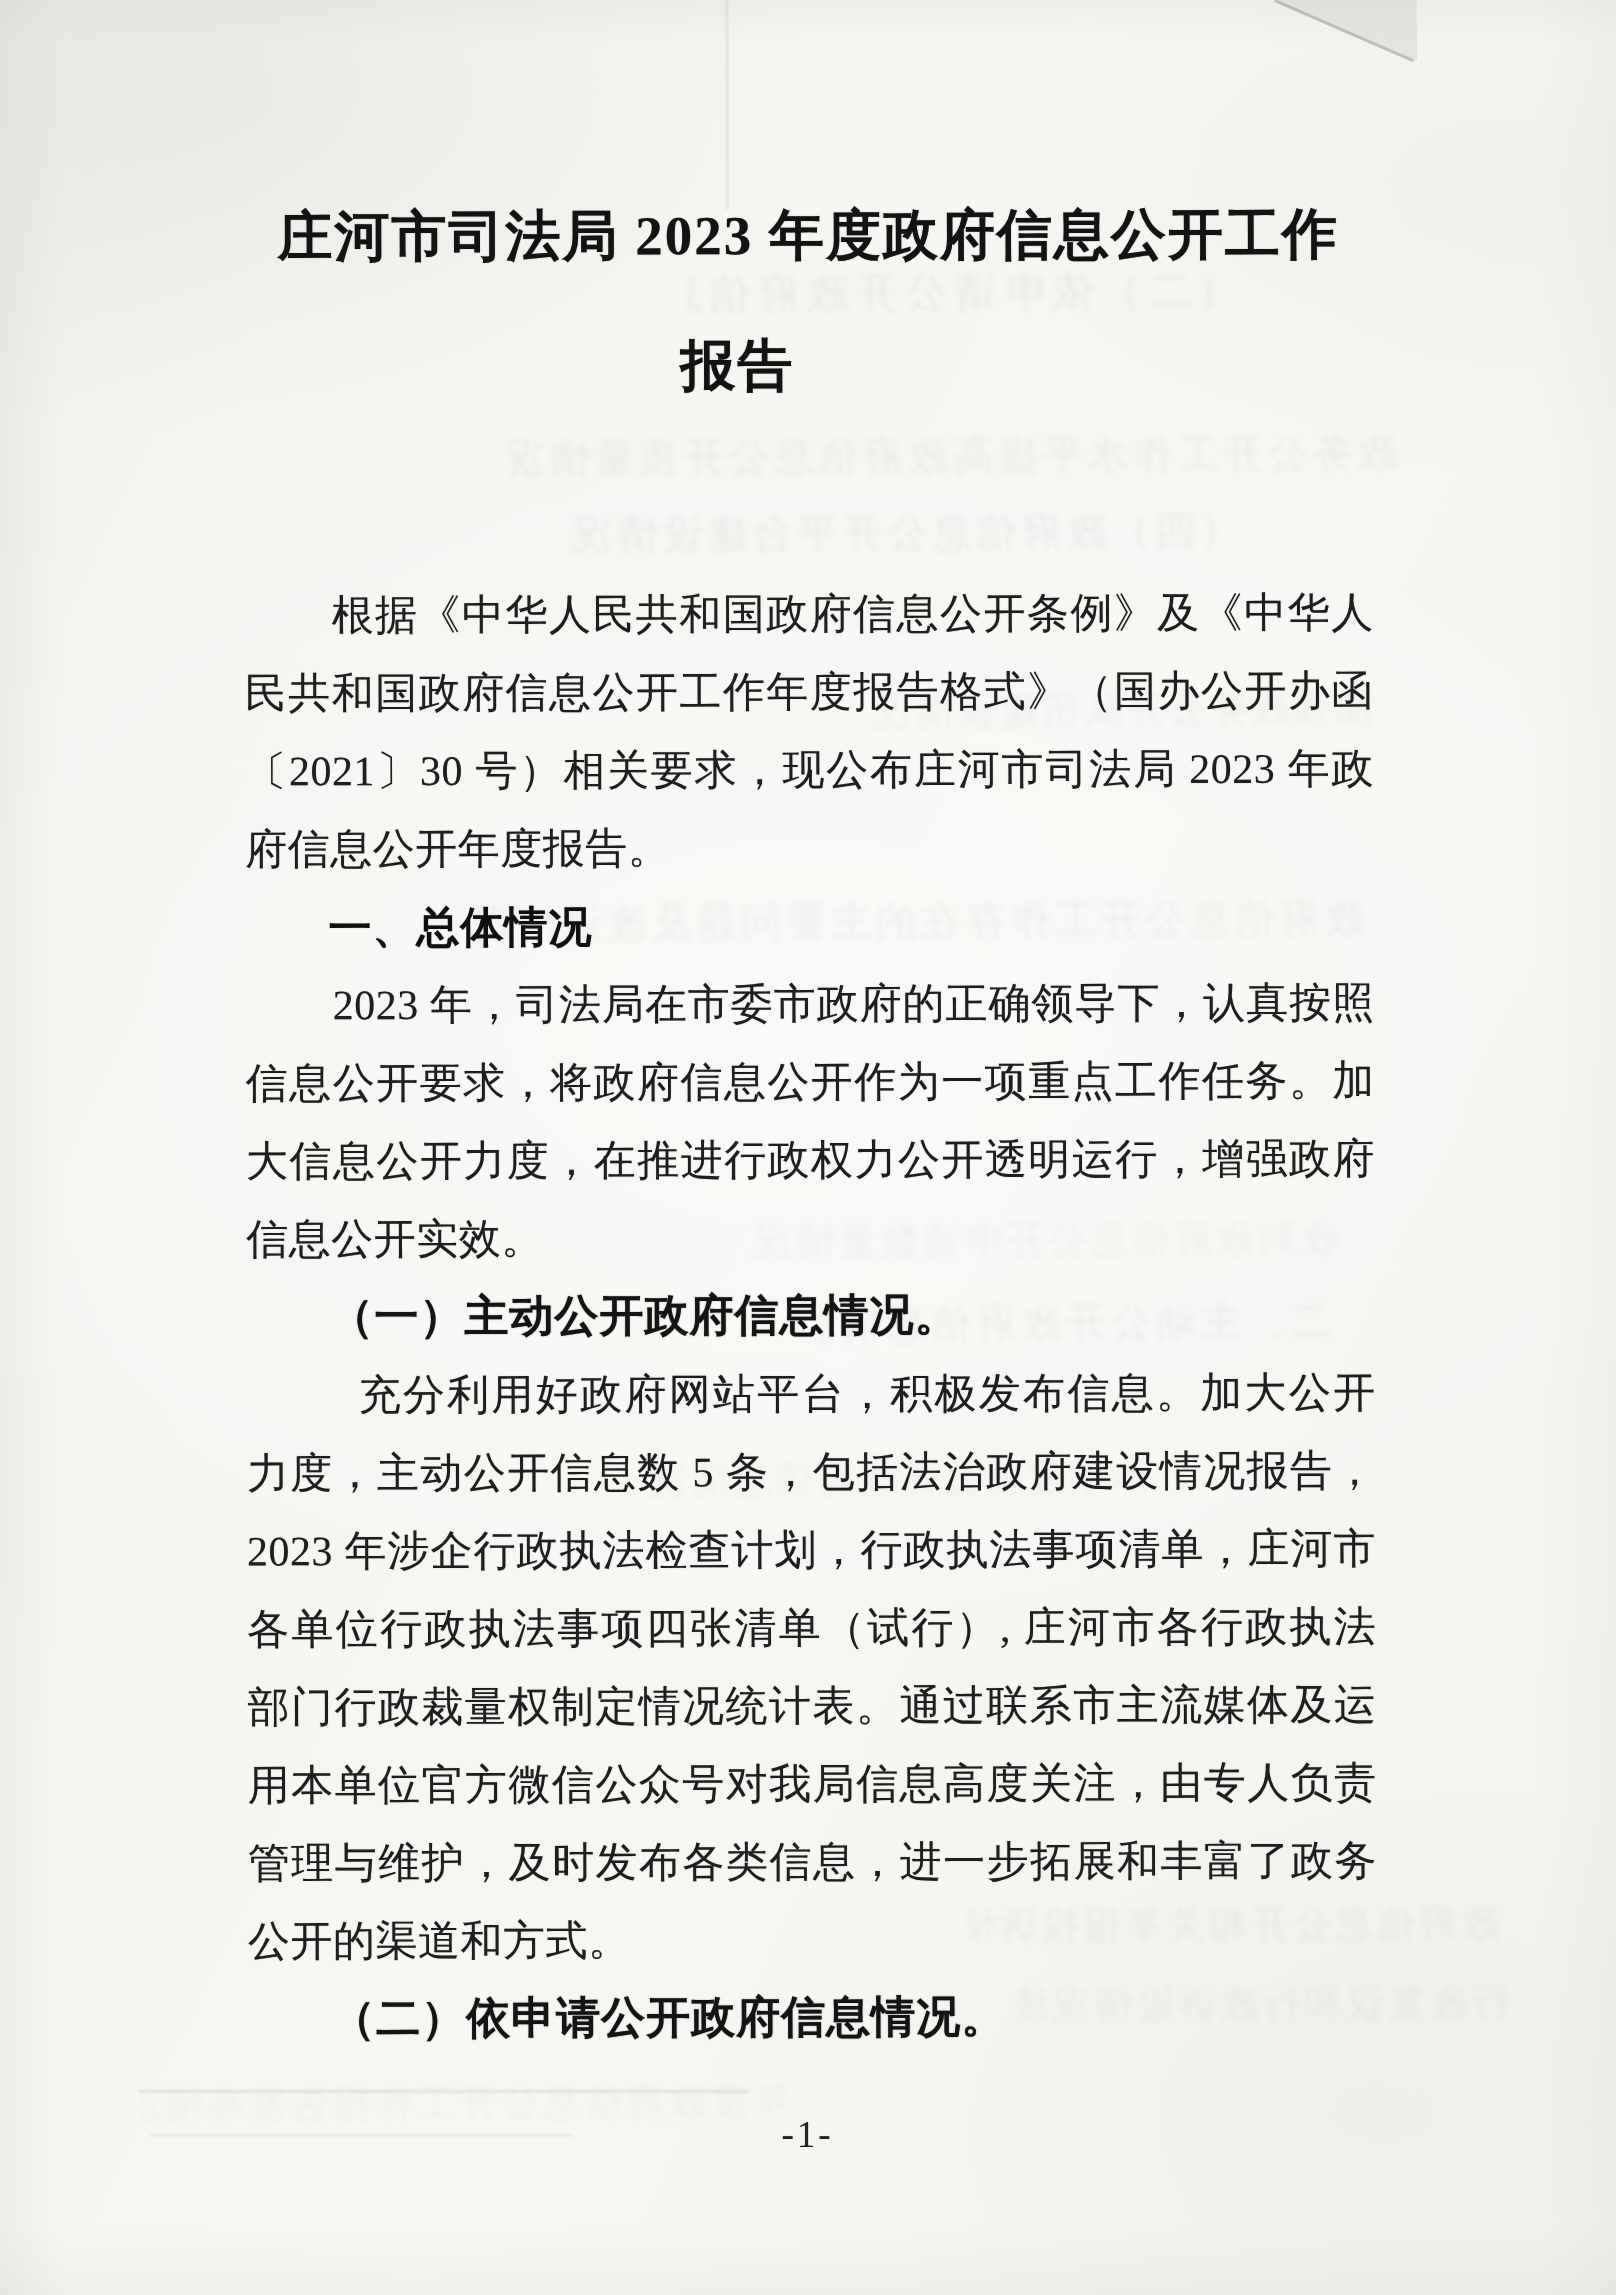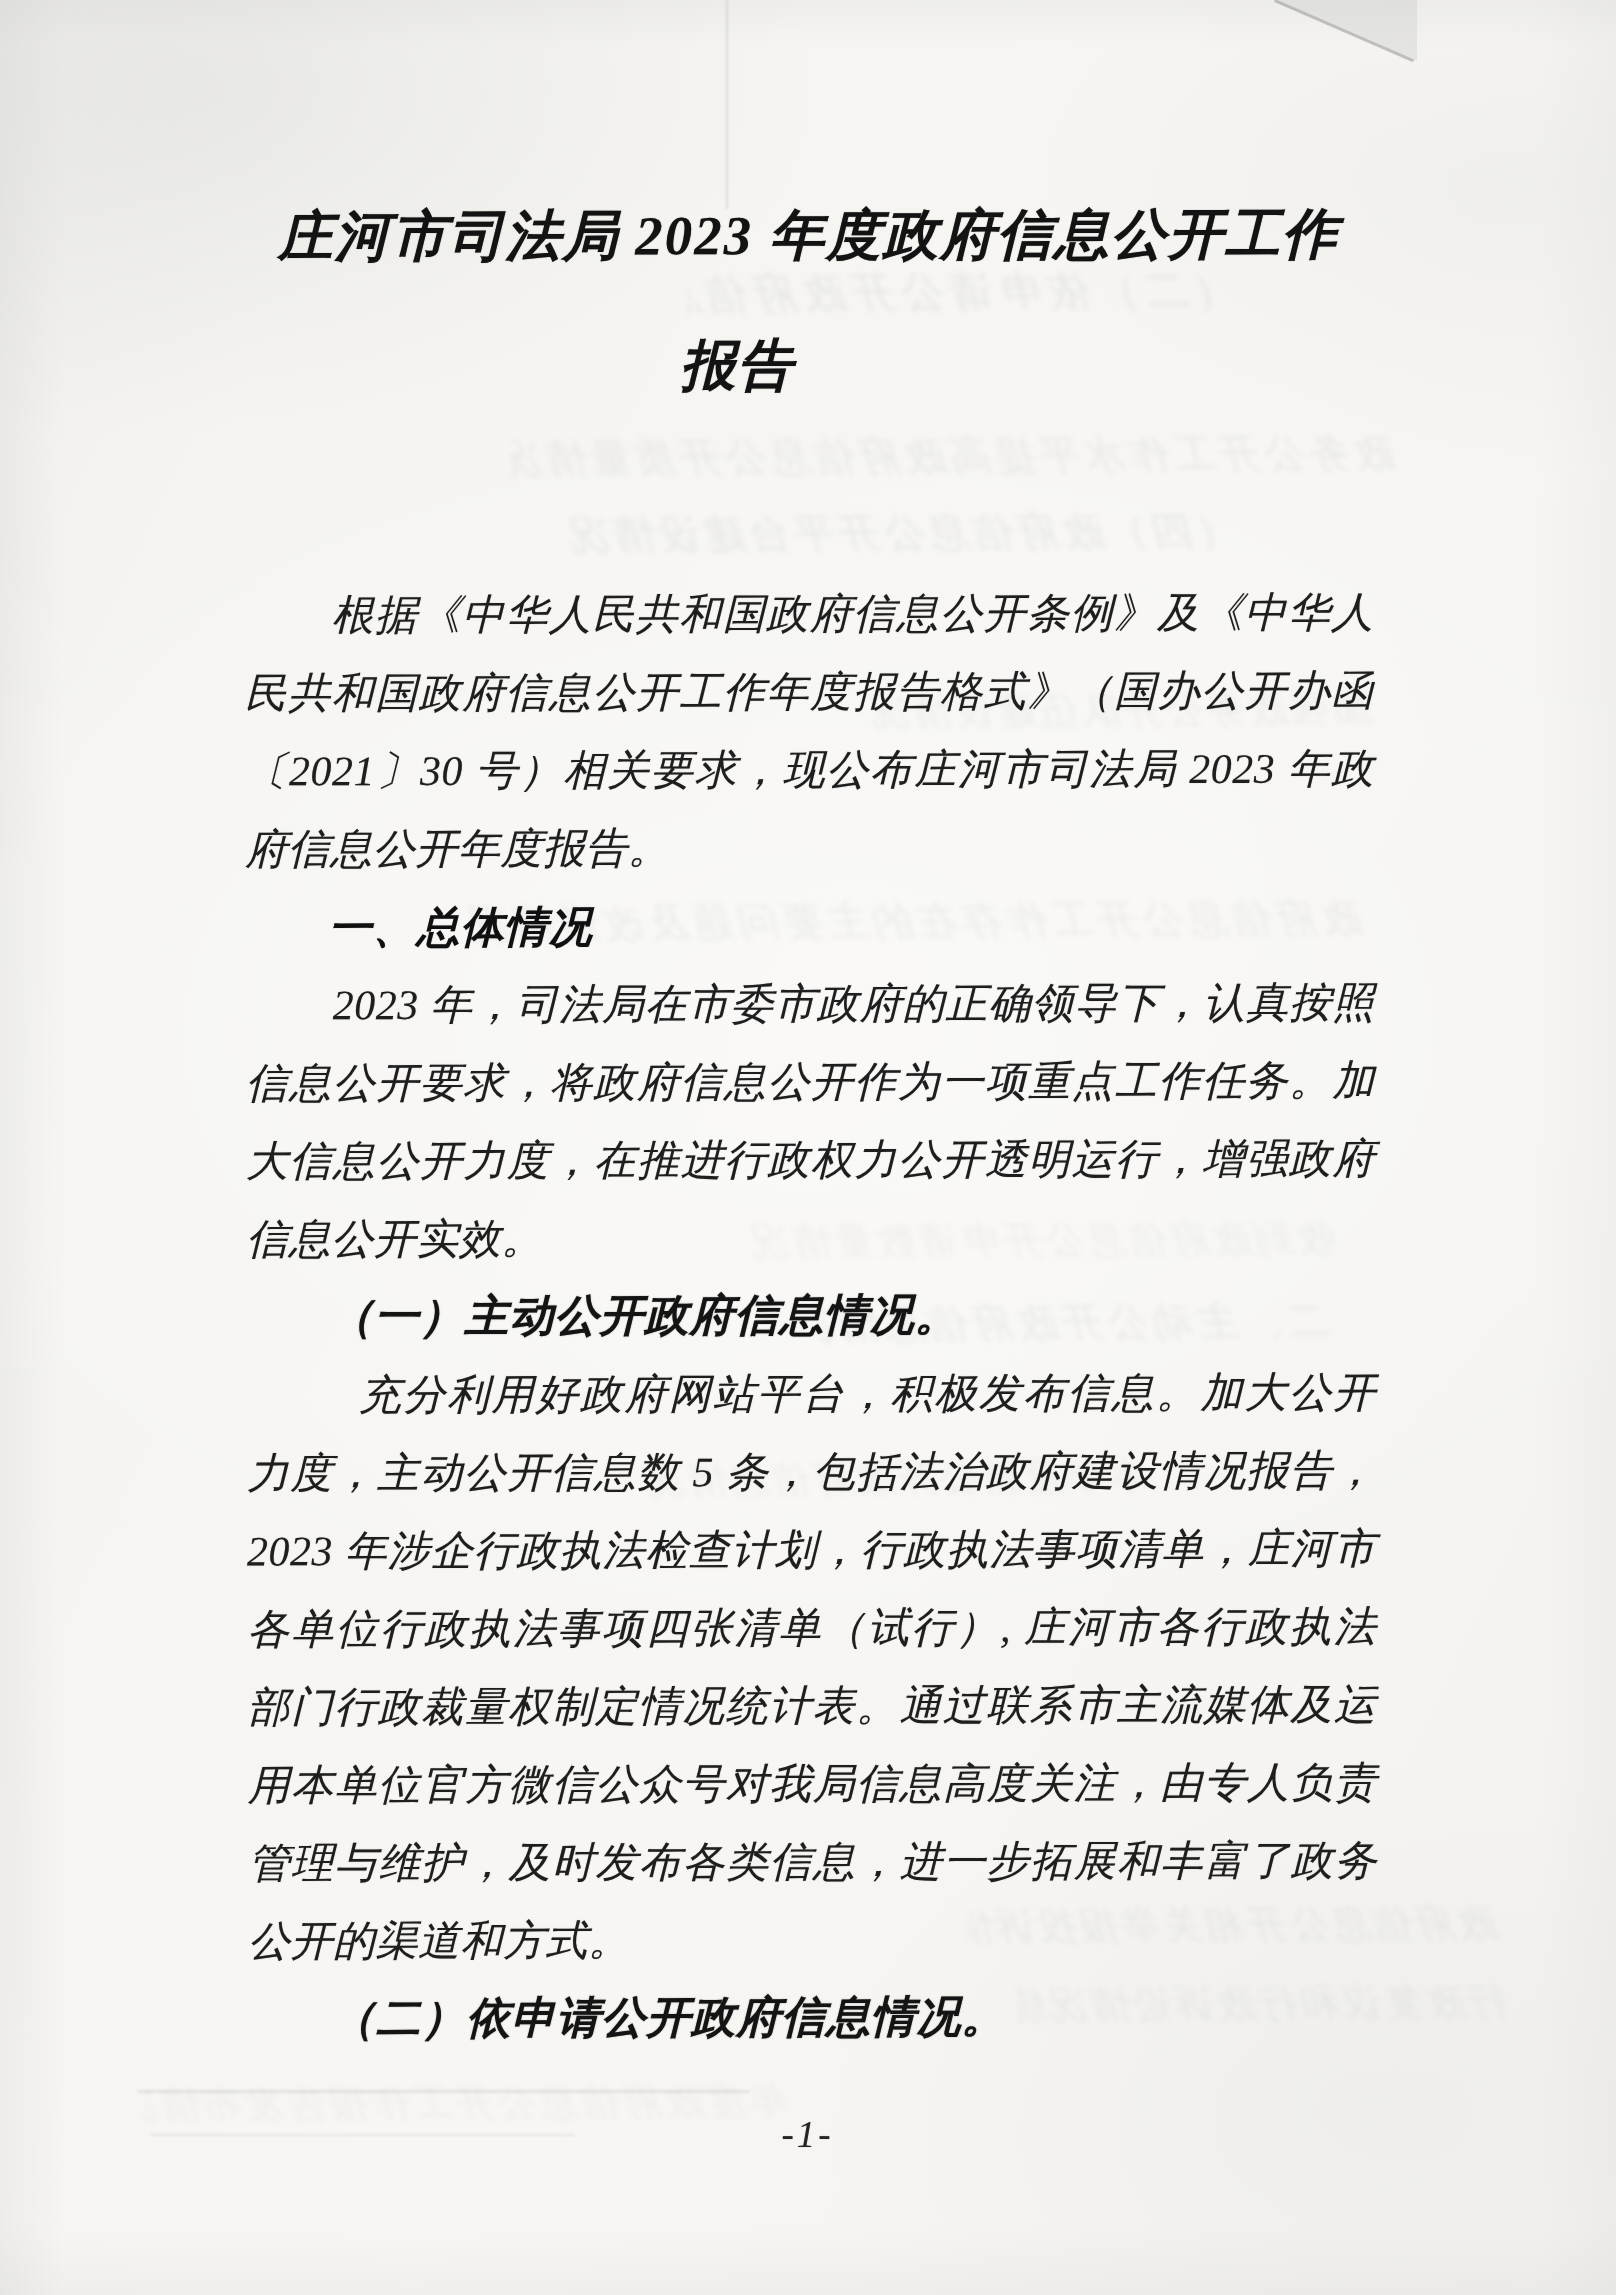--- a/index.html
+++ b/index.html
@@ -2,21 +2,21 @@
 <html><head>
 <meta charset="utf-8">
 <style>
   html,body{margin:0;padding:0;}
   body{
     width:1617px;height:2295px;overflow:hidden;position:relative;
     background:#f5f4f1;
     font-family:"Liberation Serif","DejaVu Serif",serif;
   }
   .page{position:absolute;inset:0;
-    background:linear-gradient(115deg,#efeeeb 0%,#f5f4f1 16%,#f7f6f3 55%,#f3f2ef 100%);font-style:italic;}
+    background:linear-gradient(115deg,#efeeeb 0%,#f5f4f1 16%,#f7f6f3 55%,#f3f2ef 100%);}
   .texture{position:absolute;inset:0;pointer-events:none;
     background:
       radial-gradient(887px 493px at 12% 4%, rgba(205,206,202,.28), transparent 70%),
       radial-gradient(690px 414px at 92% 8%, rgba(212,212,208,.20), transparent 70%),
       radial-gradient(1379px 887px at 50% 45%, rgba(255,255,255,.38), transparent 75%),
       radial-gradient(788px 493px at 85% 92%, rgba(214,214,210,.18), transparent 70%),
       linear-gradient(90deg, rgba(198,198,194,.20) 0, rgba(198,198,194,0) 4%),
       linear-gradient(270deg, rgba(202,202,198,.14) 0, rgba(202,202,198,0) 5%),
       linear-gradient(0deg, rgba(205,205,201,.18) 0, rgba(205,205,201,0) 3%),
       linear-gradient(180deg, rgba(208,208,204,.22) 0, rgba(208,208,204,0) 2%);}

